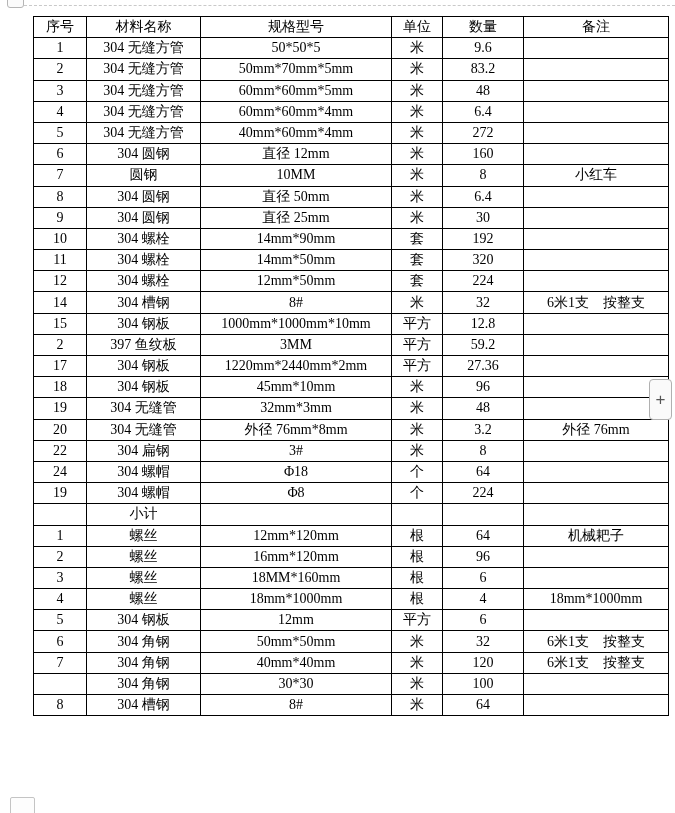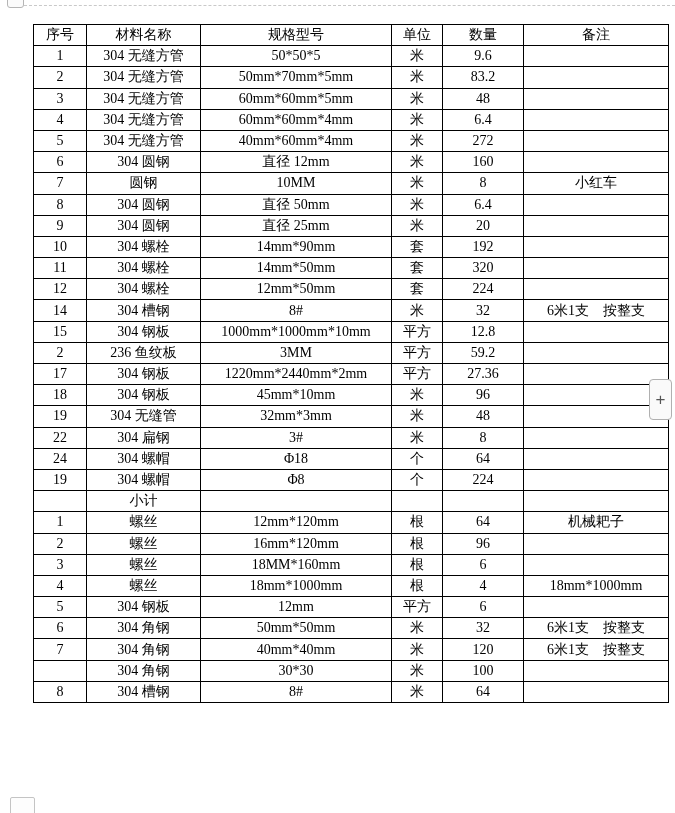--- a/index.html
+++ b/index.html
@@ -25,21 +25,21 @@
     top: -7px;
     width: 15px;
     height: 13px;
     border: 1px solid #b5b5b5;
     border-radius: 3px;
     background: #fbfbfb;
   }
   table.materials {
     position: absolute;
     left: 33px;
-    top: 24px;
+    top: 16px;
     width: 635px;
     border-collapse: collapse;
     table-layout: fixed;
   }
   table.materials th, table.materials td {
     border: 1px solid #000000;
     height: 20.2px;
     padding: 0 1px;
     text-align: center;
     vertical-align: middle;
@@ -170,21 +170,21 @@
           <td>直径 50mm</td>
           <td>米</td>
           <td>6.4</td>
           <td></td>
         </tr>
         <tr>
           <td>9</td>
           <td>304 圆钢</td>
           <td>直径 25mm</td>
           <td>米</td>
-          <td>20</td>
+          <td>30</td>
           <td></td>
         </tr>
         <tr>
           <td>10</td>
           <td>304 螺栓</td>
           <td>14mm*90mm</td>
           <td>套</td>
           <td>192</td>
           <td></td>
         </tr>
@@ -215,21 +215,21 @@
         <tr>
           <td>15</td>
           <td>304 钢板</td>
           <td>1000mm*1000mm*10mm</td>
           <td>平方</td>
           <td>12.8</td>
           <td></td>
         </tr>
         <tr>
           <td>2</td>
-          <td>236 鱼纹板</td>
+          <td>397 鱼纹板</td>
           <td>3MM</td>
           <td>平方</td>
           <td>59.2</td>
           <td></td>
         </tr>
         <tr>
           <td>17</td>
           <td>304 钢板</td>
           <td>1220mm*2440mm*2mm</td>
           <td>平方</td>
@@ -244,20 +244,28 @@
           <td>96</td>
           <td></td>
         </tr>
         <tr>
           <td>19</td>
           <td>304 无缝管</td>
           <td>32mm*3mm</td>
           <td>米</td>
           <td>48</td>
           <td></td>
+        </tr>
+        <tr>
+          <td>20</td>
+          <td>304 无缝管</td>
+          <td>外径 76mm*8mm</td>
+          <td>米</td>
+          <td>3.2</td>
+          <td>外径 76mm</td>
         </tr>
         <tr>
           <td>22</td>
           <td>304 扁钢</td>
           <td>3#</td>
           <td>米</td>
           <td>8</td>
           <td></td>
         </tr>
         <tr>

